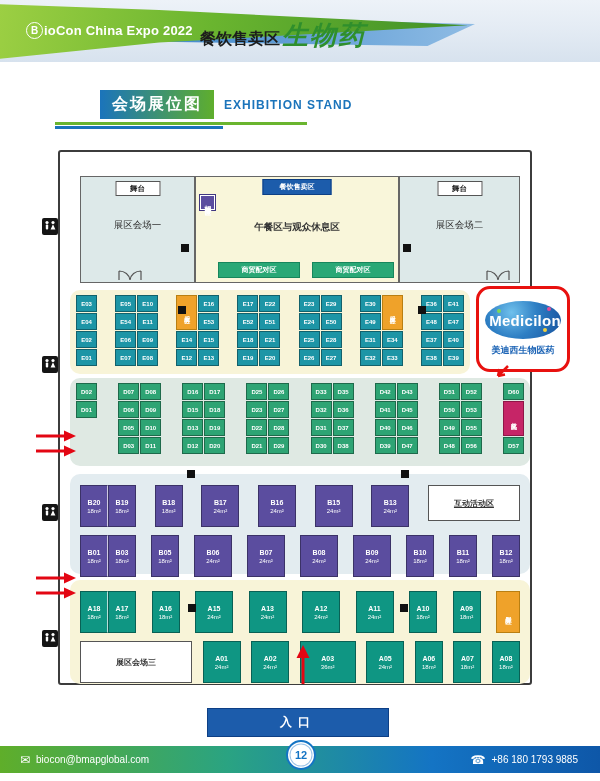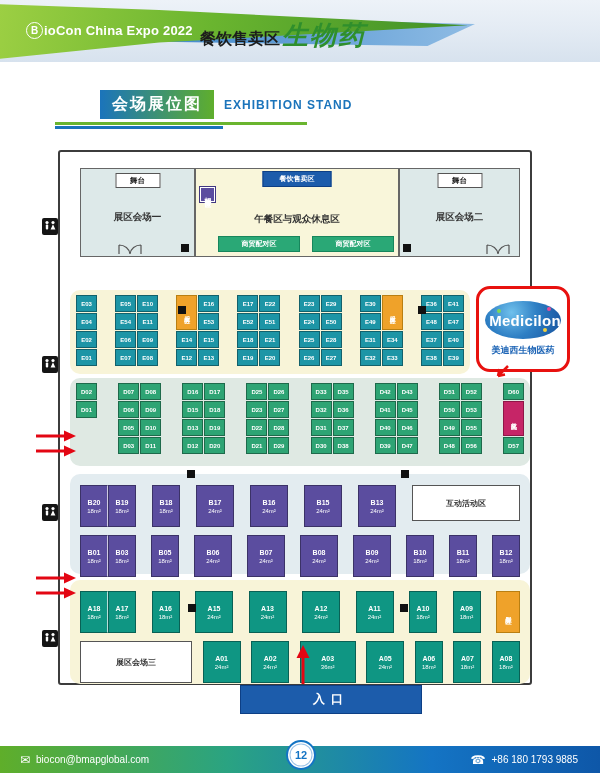--- a/index.html
+++ b/index.html
@@ -29,25 +29,25 @@
   .sec-zh{background:linear-gradient(90deg,#1b74bb,#5fae2d);color:#fff;font-size:16px;font-weight:bold;
           padding:4px 12px;letter-spacing:2px;margin-left:45px;}
   .sec-en{color:#1b74bb;font-size:12px;font-weight:bold;letter-spacing:1px;margin-left:10px;}
   .u-green{position:absolute;left:55px;top:122px;width:252px;height:2.5px;background:#6ab52f;}
   .u-blue{position:absolute;left:55px;top:126px;width:168px;height:2.5px;background:#1b74bb;}
 
   
   .plan{position:absolute;left:58px;top:150px;width:474px;height:535px;
         border:2px solid #3c3c3c;border-radius:3px;background:#fff;box-sizing:border-box;}
 
-  .hall{position:absolute;top:16px;height:89px;border:1px solid #666;box-sizing:border-box;}
+  .hall{position:absolute;top:24px;height:107px;border:1px solid #666;box-sizing:border-box;}
   .hall-grey{background:#dde9e9;}
   .hall-mid{background:#f9f6da;}
   .hall-label{position:absolute;width:100%;top:42px;text-align:center;
-              font-size:9.5px;font-weight:bold;color:#333;}
+              font-size:9.5px;font-weight:normal;color:#333;}
   .stage{position:absolute;top:4px;left:50%;transform:translateX(-50%);background:#fff;border:1px solid #555;
          font-size:7.5px;font-weight:bold;color:#222;padding:1.5px 14px;white-space:nowrap;}
   .lbl-blue{position:absolute;top:2px;left:50%;transform:translateX(-50%);background:#1c5cab;border:1px solid #0d3f85;
          color:#fff;font-size:7px;font-weight:bold;padding:2px 16px;white-space:nowrap;}
   .lbl-green{position:absolute;bottom:4px;background:#2aa876;border:1px solid #17865c;
          color:#fff;font-size:7px;font-weight:bold;padding:2px 0;width:80px;text-align:center;}
   .poster-vert{position:absolute;left:4px;top:18px;background:#5b4d9f;border:1px solid #fff;
          box-shadow:0 0 0 1px #413781;color:#fff;font-size:6.5px;font-weight:bold;
          writing-mode:vertical-rl;padding:4px 2px;letter-spacing:1px;}
   .lunch{position:absolute;width:100%;top:44px;text-align:center;font-size:9.5px;font-weight:bold;color:#333;}
@@ -82,23 +82,23 @@
   .b-cell{background:#5b4d9f;}
   .a-cell{background:#0f9683;}
   .pair{display:flex;}
   .pair .booth:first-child{border-right:1px solid rgba(255,255,255,.7);}
   .white-box{background:#fff;border:1px solid #555;display:flex;align-items:center;justify-content:center;
          font-size:8px;font-weight:bold;color:#333;box-sizing:border-box;}
   .vserve{width:24px;height:42px;background:#efa22a;border:1px solid #b97f12;color:#fff;
          writing-mode:vertical-rl;font-size:6.5px;font-weight:bold;letter-spacing:1px;
          display:flex;align-items:center;justify-content:center;box-sizing:border-box;}
 
-  .entrance{position:absolute;left:147px;top:533px;width:180px;height:27px;background:#1c5cab;
+  .entrance{position:absolute;left:147px;top:556px;width:180px;height:27px;background:#1c5cab;
          border:1px solid #0d3f85;color:#fff;font-size:12px;font-weight:bold;letter-spacing:6px;
-         display:flex;align-items:center;justify-content:center;margin-left:33px;}
+         display:flex;align-items:center;justify-content:center;}
 
   .pillar{position:absolute;width:8px;height:8px;background:#111;}
 
   
   .callout{position:absolute;left:476px;top:286px;width:94px;height:86px;background:#fff;
          border:3px solid #e8110f;border-radius:14px;display:flex;flex-direction:column;
          align-items:center;justify-content:center;gap:5px;box-sizing:border-box;z-index:5;}
   .c-logo{position:relative;width:76px;height:38px;border-radius:50%;
          background:radial-gradient(circle at 35% 30%,#6fc0ec 0%,#2e7fc4 45%,#154f9b 100%);
          display:flex;align-items:center;justify-content:flex-end;color:#fff;
@@ -334,21 +334,21 @@
             <div class="bs">24m²</div>
           </div>
           <div class="booth b-cell" style="width: 38px;">
             <div class="bl">B15</div>
             <div class="bs">24m²</div>
           </div>
           <div class="booth b-cell" style="width: 38px;">
             <div class="bl">B13</div>
             <div class="bs">24m²</div>
           </div>
-          <div class="white-box" style="width: 108px; height: 36px;">互动活动区</div>
+          <div class="white-box" style="width: 92px; height: 36px; text-decoration: underline;">互动活动区</div>
         </div>
         <div class="brow brow2">
           <div class="pair">
             <div class="booth b-cell" style="width: 28px;">
               <div class="bl">B01</div>
               <div class="bs">18m²</div>
             </div>
             <div class="booth b-cell" style="width: 28px;">
               <div class="bl">B03</div>
               <div class="bs">18m²</div>

